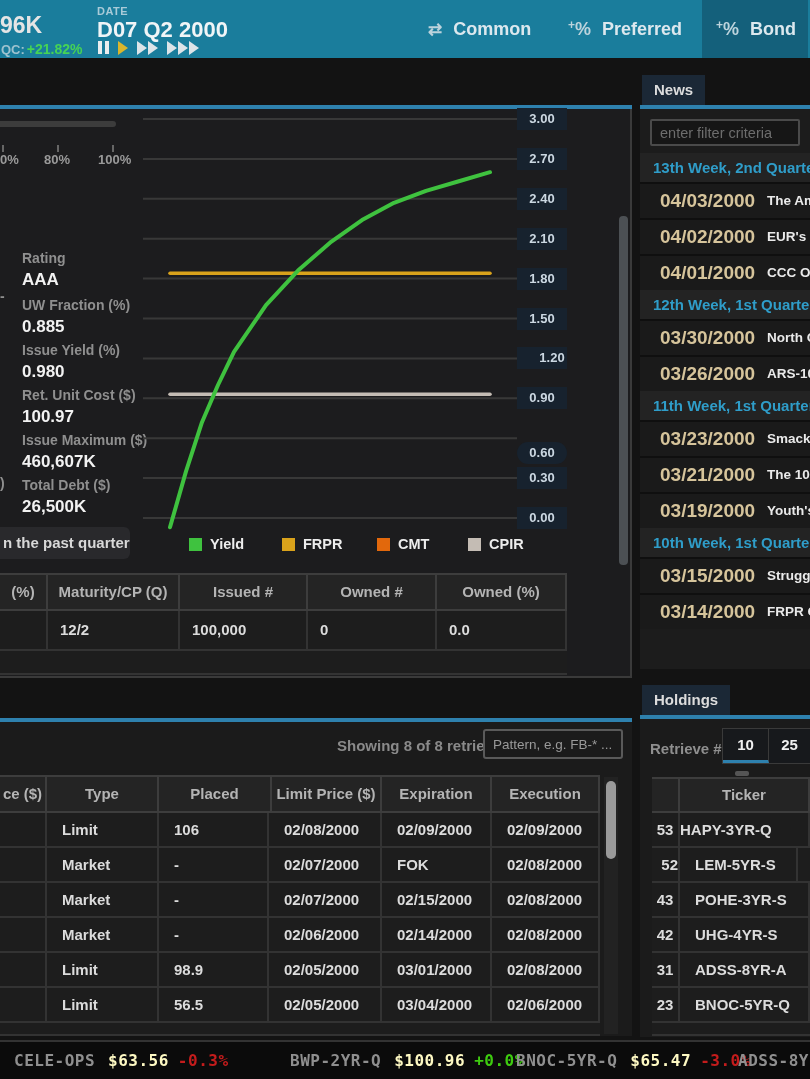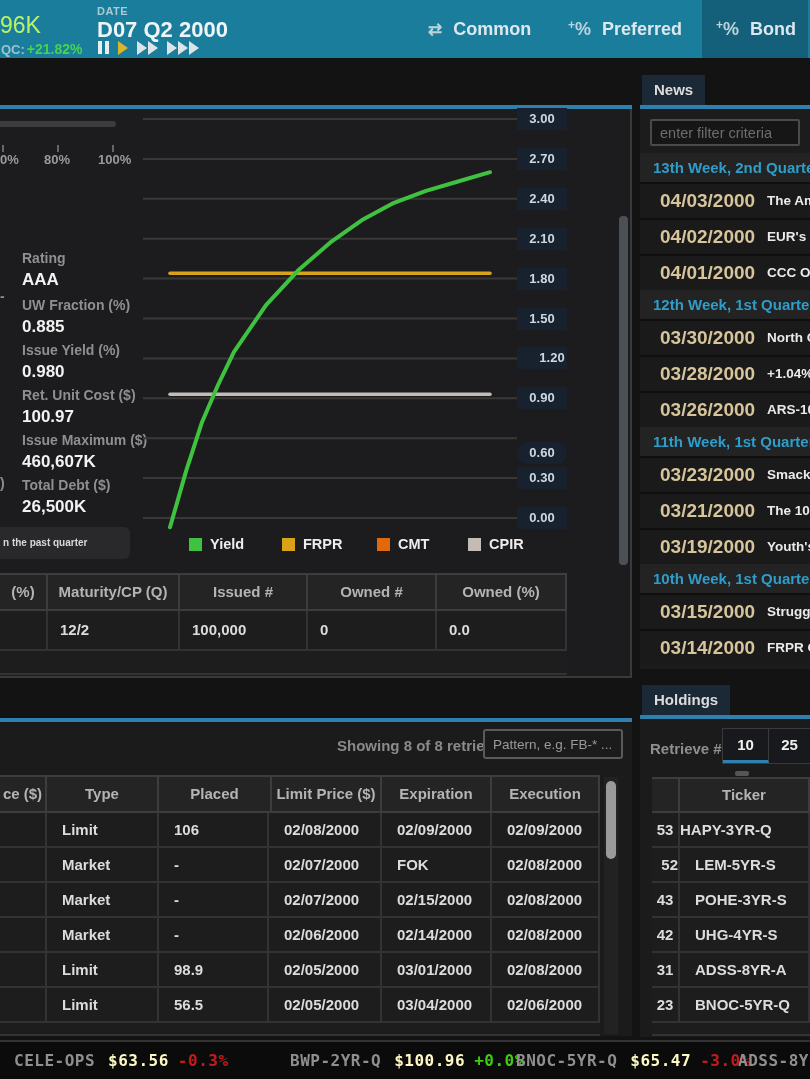--- a/index.html
+++ b/index.html
@@ -6,21 +6,21 @@
   html,body { background:#000; }
   .screen {
     position:relative; width:810px; height:1079px; overflow:hidden;
     background:#131313; font-family:"Liberation Sans",sans-serif;
     -webkit-font-smoothing:antialiased;
   }
   .abs { position:absolute; }
 
   
   .topbar { left:0; top:0; width:810px; height:58px; background:#1a7d9c; }
-  .cash-value { left:0; top:12px; font-weight:400; font-size:23px; color:#bef264; }
+  .cash-value { left:0; top:12px; font-weight:700; font-size:23px; color:#e5e5e5; }
   .qc-row { left:1px; top:41px; font-weight:700; font-size:13px; color:#9fc3cf; }
   .qc-row .qc-val { color:#46d355; font-size:14px; margin-left:2px; }
   .date-label { left:97px; top:5px; font-weight:700; font-size:11px; letter-spacing:.5px; color:#a9cbd8; }
   .date-value { left:97px; top:17px; font-weight:700; font-size:22px; color:#f0f5f7; }
   .controls { left:98px; top:40px; display:flex; align-items:center; gap:9px; height:15px; }
   .pause-icon { display:flex; gap:3px; }
   .pause-icon i { display:block; width:4px; height:13px; background:#e9edef; }
   .tri { width:0; height:0; border-top:7px solid transparent; border-bottom:7px solid transparent; border-left:10px solid #dde4e8; }
   .tri.play { border-left-color:#d9b62c; }
   .ff { display:flex; gap:1px; }
@@ -37,21 +37,21 @@
   
   .chart-panel { left:0; top:109px; width:632px; height:569px; background:#1c1c1e;
     border-right:2px solid #3a3a3a; border-bottom:2px solid #3a3a3a; }
   .slider-track { left:0; top:12px; width:116px; height:6px; background:#3c3c3c; border-radius:0 3px 3px 0; }
   .slider-tick { top:36px; width:2px; height:7px; background:#666; }
   .slider-label { top:43px; font-weight:700; font-size:13px; color:#9a9a9a; }
   .f-label { left:22px; font-weight:700; font-size:14px; color:#8f8f8f; white-space:nowrap; }
   .f-value { left:22px; font-weight:700; font-size:17px; color:#f2f2f2; white-space:nowrap; }
   .edge-frag { left:0; font-weight:700; font-size:14px; color:#8f8f8f; }
   .past-quarter-btn { left:0; top:418px; width:130px; height:32px; line-height:32px; background:#29292c;
-    border-radius:0 6px 6px 0; font-weight:700; font-size:10px; color:#d8d8d8; padding-left:3px; }
+    border-radius:0 6px 6px 0; font-weight:700; font-size:15px; color:#d8d8d8; padding-left:3px; }
   .ytick { left:517px; width:50px; height:22px; background:#17222e; color:#ccd8e2;
     font-weight:700; font-size:13px; text-align:center; line-height:22px; }
   .legend-item { top:427px; display:flex; align-items:center; gap:8px; }
   .legend-item .sw { width:13px; height:13px; }
   .legend-item .lg-label { font-weight:700; font-size:14.5px; color:#ededed; }
   .v-scrollbar { left:619px; top:107px; width:9px; height:349px; background:#4c5054; border-radius:4px; }
 
   
   .t-head { display:flex; background:#242424; border-top:2px solid #3d3d3d; border-bottom:2px solid #3d3d3d; }
   .t-head .th { font-weight:700; font-size:15px; color:#b4b4b4; text-align:center;
@@ -334,24 +334,20 @@
         <div class="news-item">
           <span class="nd">04/01/2000</span>
           <span class="nh">CCC OR I</span>
         </div>
         <div class="news-section">12th Week, 1st Quarter,</div>
         <div class="news-item">
           <span class="nd">03/30/2000</span>
           <span class="nh">North Ch</span>
         </div>
         <div class="news-item">
-          <span class="nd">03/28/2000</span>
-          <span class="nh">+1.04%</span>
-        </div>
-        <div class="news-item">
           <span class="nd">03/26/2000</span>
           <span class="nh">ARS-100</span>
         </div>
         <div class="news-section">11th Week, 1st Quarter,</div>
         <div class="news-item">
           <span class="nd">03/23/2000</span>
           <span class="nh">Smack C</span>
         </div>
         <div class="news-item">
           <span class="nd">03/21/2000</span>
@@ -385,21 +381,21 @@
         <div class="t-head" style="height: 36px;">
           <div class="th" style="width: 28px; line-height: 32px;"></div>
           <div class="th" style="width: 130px; line-height: 32px;">Ticker</div>
         </div>
         <div class="t-row" style="height: 35px;">
           <div class="td" style="width: 28px; line-height: 33px; padding-left: 0px; text-align: center;">53</div>
           <div class="td" style="width: 130px; line-height: 33px; padding-left: 0;">HAPY-3YR-Q</div>
         </div>
         <div class="t-row" style="height: 35px;">
           <div class="td" style="width: 28px; line-height: 33px; padding-left: 0px; text-align: right;">52</div>
-          <div class="td" style="width: 130px; line-height: 33px; padding-left: 15px;">LEM-5YR-S</div>
+          <div class="td" style="width: 118px; line-height: 33px; padding-left: 15px;">LEM-5YR-S</div>
         </div>
         <div class="t-row" style="height: 35px;">
           <div class="td" style="width: 28px; line-height: 33px; padding-left: 0px; text-align: center;">43</div>
           <div class="td" style="width: 130px; line-height: 33px; padding-left: 15px;">POHE-3YR-S</div>
         </div>
         <div class="t-row" style="height: 35px;">
           <div class="td" style="width: 28px; line-height: 33px; padding-left: 0px; text-align: center;">42</div>
           <div class="td" style="width: 130px; line-height: 33px; padding-left: 15px;">UHG-4YR-S</div>
         </div>
         <div class="t-row" style="height: 35px;">

